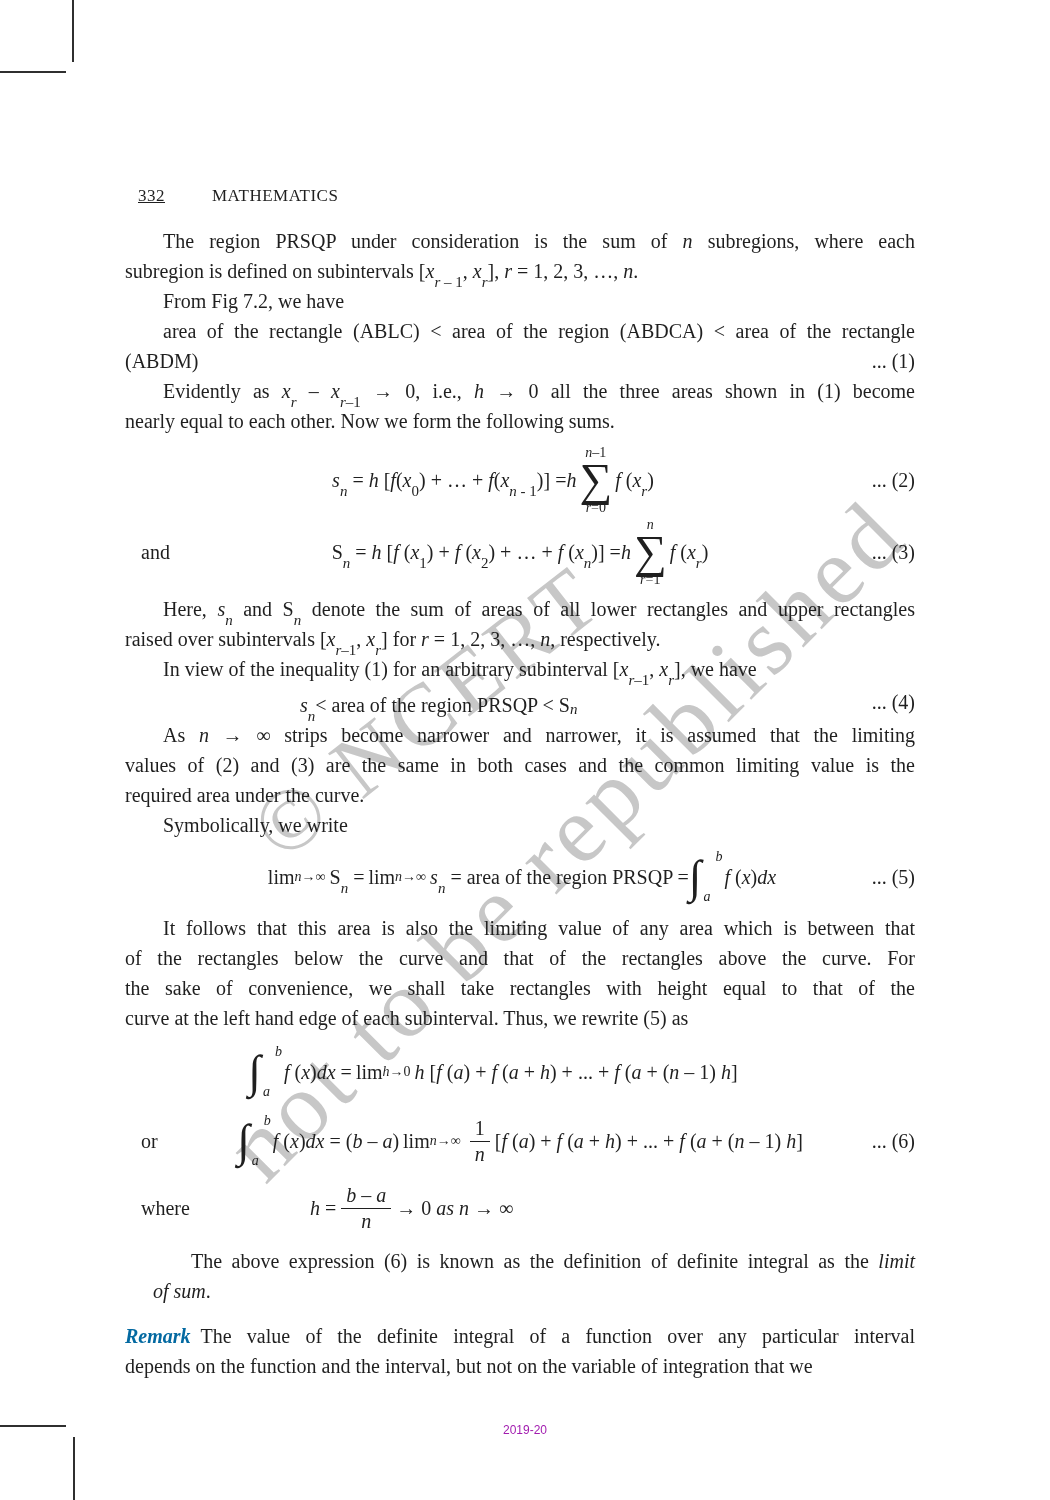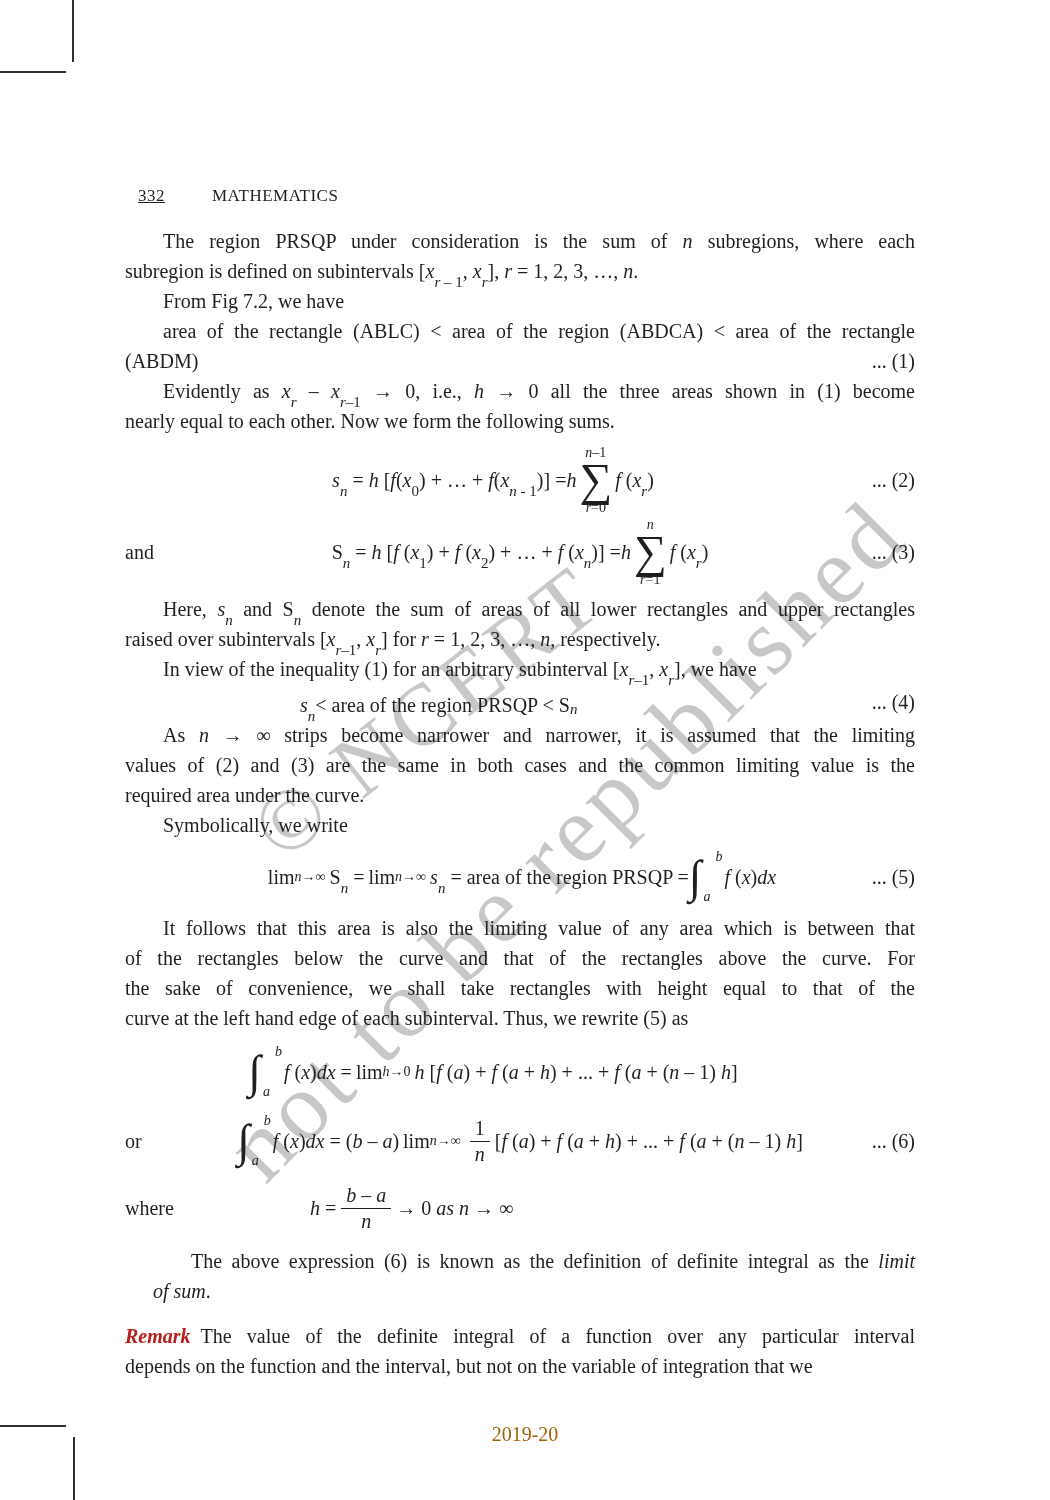--- a/index.html
+++ b/index.html
@@ -27,21 +27,21 @@
   .content{position:absolute;left:125px;top:226px;width:790px;z-index:2;
            font-size:20px;line-height:30px;}
   .ln{text-align:justify;}
   .ln.str{text-align-last:justify;}
   .ind{text-indent:38px;}
   .flexline{display:flex;justify-content:space-between;}
   i{font-style:italic;}
   sub{font-size:15px;line-height:0;position:relative;top:4px;}
   
   .eq-row{position:relative;display:flex;align-items:center;justify-content:center;z-index:2;}
-  .eq-label{position:absolute;left:0;top:50%;transform:translateY(-50%);}
+  .eq-label{position:absolute;left:16px;top:50%;transform:translateY(-50%);}
   .eq-num{position:absolute;right:0;top:50%;transform:translateY(-50%);}
   .eq-body{display:inline-flex;align-items:center;white-space:nowrap;}
   .nudge-l{padding-right:54px;}
   .push-170 .eq-body{margin-left:175px;margin-right:auto;margin-top:6px;}
   .push-185 .eq-body{margin-left:185px;margin-right:auto;}
   .sumstack{display:inline-flex;flex-direction:column;align-items:center;margin:0 3px;line-height:1;}
   .sumstack .lim{font-size:14px;line-height:15px;}
   .sum-glyph{font-size:46px;line-height:40px;}
   .intstack{display:inline-flex;align-items:center;margin-right:2px;}
   .int-glyph{font-size:46px;line-height:46px;}
@@ -57,24 +57,24 @@
   .frac .fden{line-height:24px;}
   #eq2{margin:9px 0 2px;}
   #eq3{margin:2px 0 7px;}
   #eq5{margin:10px 0 9px;}
   #eqA{margin:12px 0 4px;}
   #eq6{margin:15px 0 4px;}
   #eqH{margin:15px 0 9px;}
   .sp-before{margin-top:13px;margin-left:28px;}
   .sp-before-sm{margin-top:15px;}
   
-  .remark-label{color:#b91c1c;font-weight:bold;font-style:italic;padding-right:10px;}
+  .remark-label{color:#0369a1;font-weight:bold;font-style:italic;padding-right:10px;}
   
   .footer{position:absolute;left:0;top:1423px;width:1050px;text-align:center;
-          font-family:Liberation Serif, serif;font-size:20px;color:#a16207;z-index:2;}
+          font-family:Liberation Sans, sans-serif;font-size:12px;color:#a21caf;z-index:2;}
 </style>
 </head>
 <body>
 
 <div class="crop" style="left:72px;top:0;width:2px;height:62px;"></div>
 <div class="crop" style="left:0;top:71px;width:66px;height:2px;"></div>
 <div class="crop" style="left:0;top:1425px;width:66px;height:2px;"></div>
 <div class="crop" style="left:73px;top:1437px;width:2px;height:63px;"></div>
 
 <div class="wm wm1">© NCERT</div>

